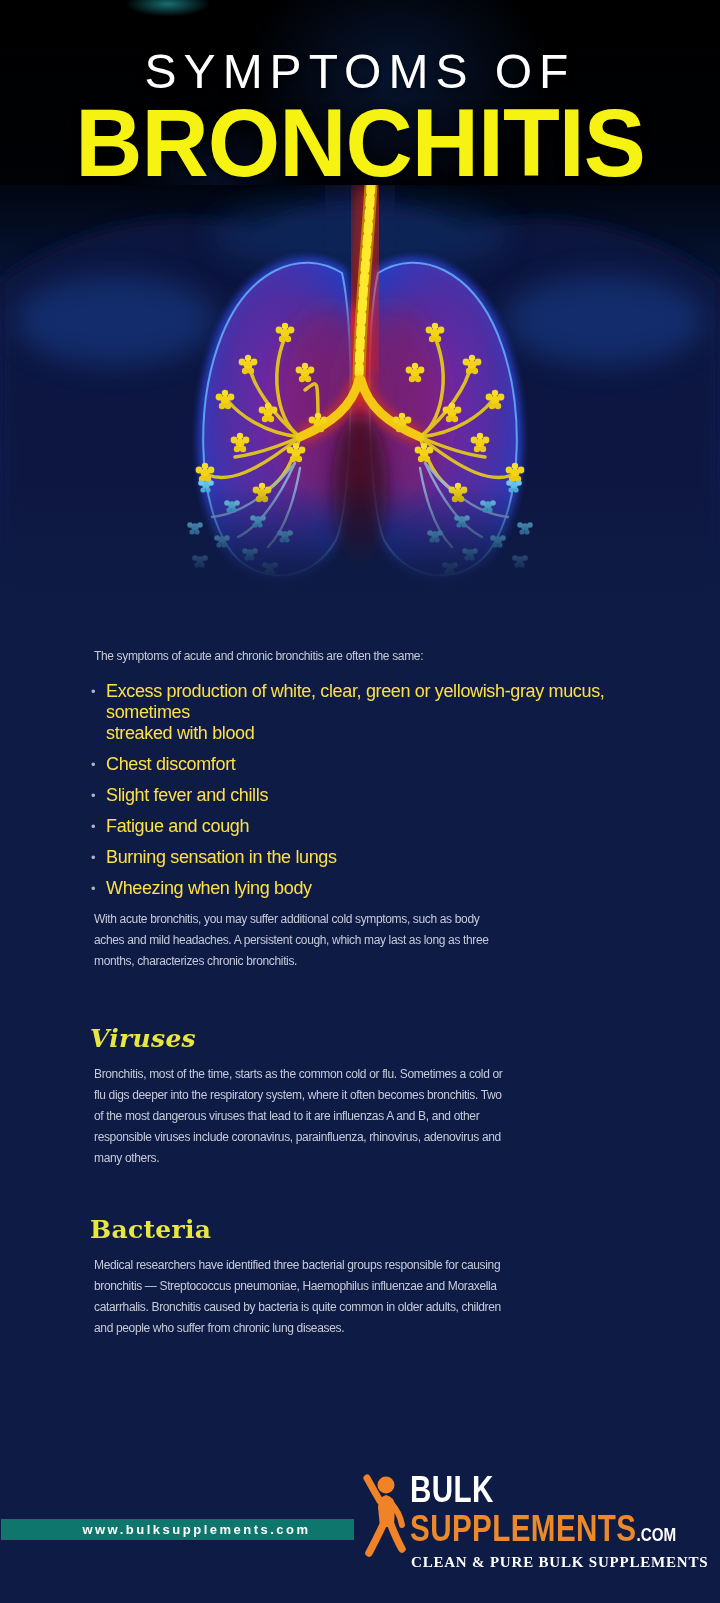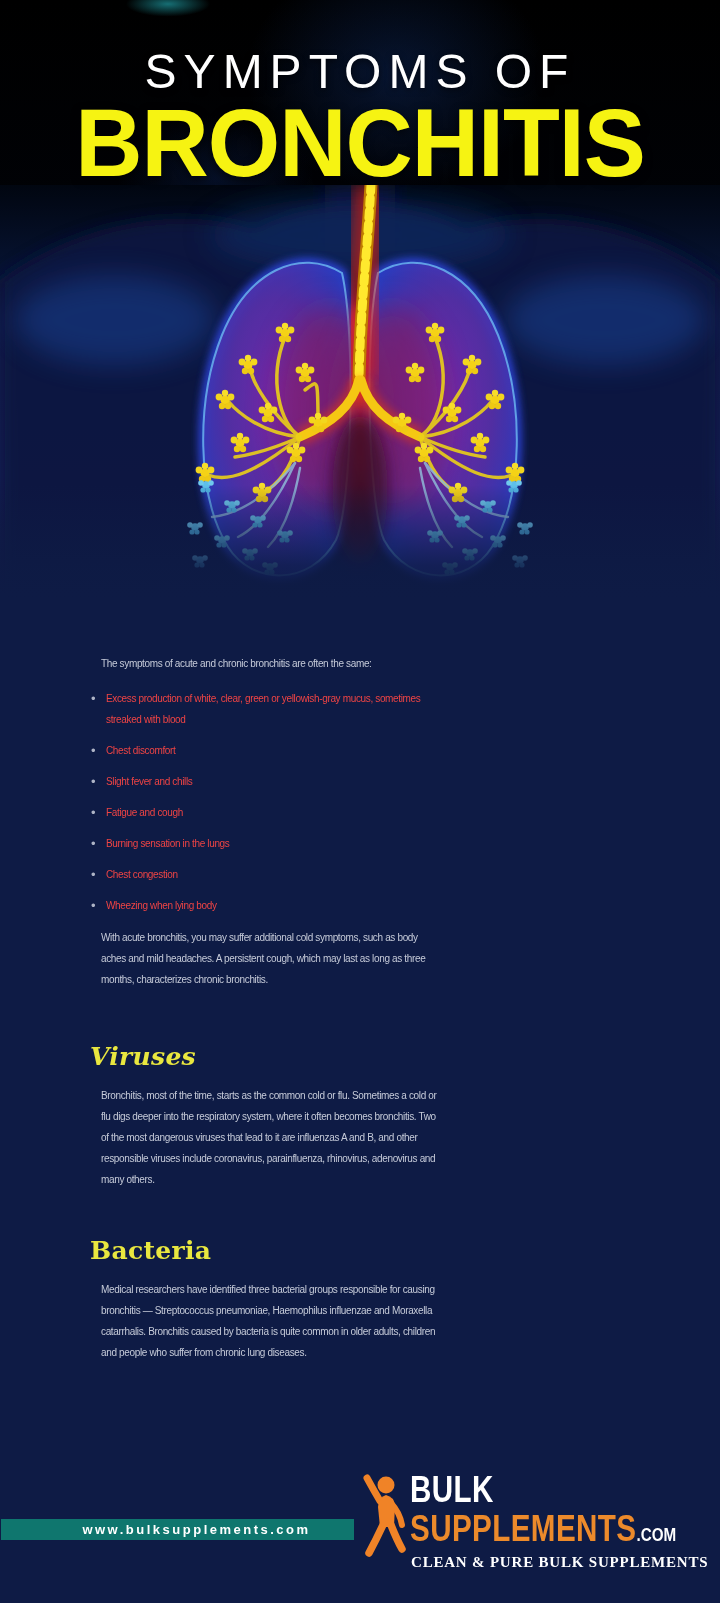--- a/index.html
+++ b/index.html
@@ -38,28 +38,28 @@
   
   .content{position:absolute;left:90px;top:642px;width:560px;}
   h2.sec{
     margin:0;font-family:"DejaVu Serif", serif;font-weight:700;
     color:#e9e73f;font-size:25px;line-height:34px;letter-spacing:.3px;
   }
   h2.sec.first{margin-bottom:14px;}
   h2.sec.viruses{margin-top:50px;margin-bottom:8px;font-style:italic;}
   h2.sec.bacteria{margin-top:44px;margin-bottom:8px;}
   .body-text{
-    margin:11px;color:#c6cbd9;font-size:10px;line-height:21px;
+    margin:4px;color:#c6cbd9;font-size:12px;line-height:21px;
     letter-spacing:-0.35px;white-space:pre-line;
   }
   .intro{margin-bottom:14px;}
   ul.symptoms{list-style:none;margin:0 0 10px 0;padding:0;}
   ul.symptoms li{
     position:relative;padding-left:16px;margin-bottom:10px;
-    color:#ef4444;font-size:10px;line-height:21px;letter-spacing:-0.35px;
+    color:#fde047;font-size:18px;line-height:21px;letter-spacing:-0.35px;
   }
   ul.symptoms li::before{
     content:"•";position:absolute;left:1px;top:0;color:#aeb4c6;font-size:13px;
   }
   ul.symptoms li span{white-space:pre-line;}
 
   
   .url-banner{
     position:absolute;top:1519px;left:1px;width:353px;height:21px;
     background:#0f766e;display:flex;align-items:center;justify-content:center;
@@ -249,21 +249,20 @@
 
   <p class="body-text intro">The symptoms of acute and chronic bronchitis are often the same:</p>
 
   <ul class="symptoms">
     <li><span>Excess production of white, clear, green or yellowish-gray mucus, sometimes
 streaked with blood</span></li>
     <li><span>Chest discomfort</span></li>
     <li><span>Slight fever and chills</span></li>
     <li><span>Fatigue and cough</span></li>
     <li><span>Burning sensation in the lungs</span></li>
-    <li><span>Chest congestion</span></li>
     <li><span>Wheezing when lying body</span></li>
   </ul>
 
   <p class="body-text">With acute bronchitis, you may suffer additional cold symptoms, such as body
 aches and mild headaches. A persistent cough, which may last as long as three
 months, characterizes chronic bronchitis.</p>
 
   <h2 class="sec viruses">Viruses</h2>
   <p class="body-text">Bronchitis, most of the time, starts as the common cold or flu. Sometimes a cold or
 flu digs deeper into the respiratory system, where it often becomes bronchitis. Two

